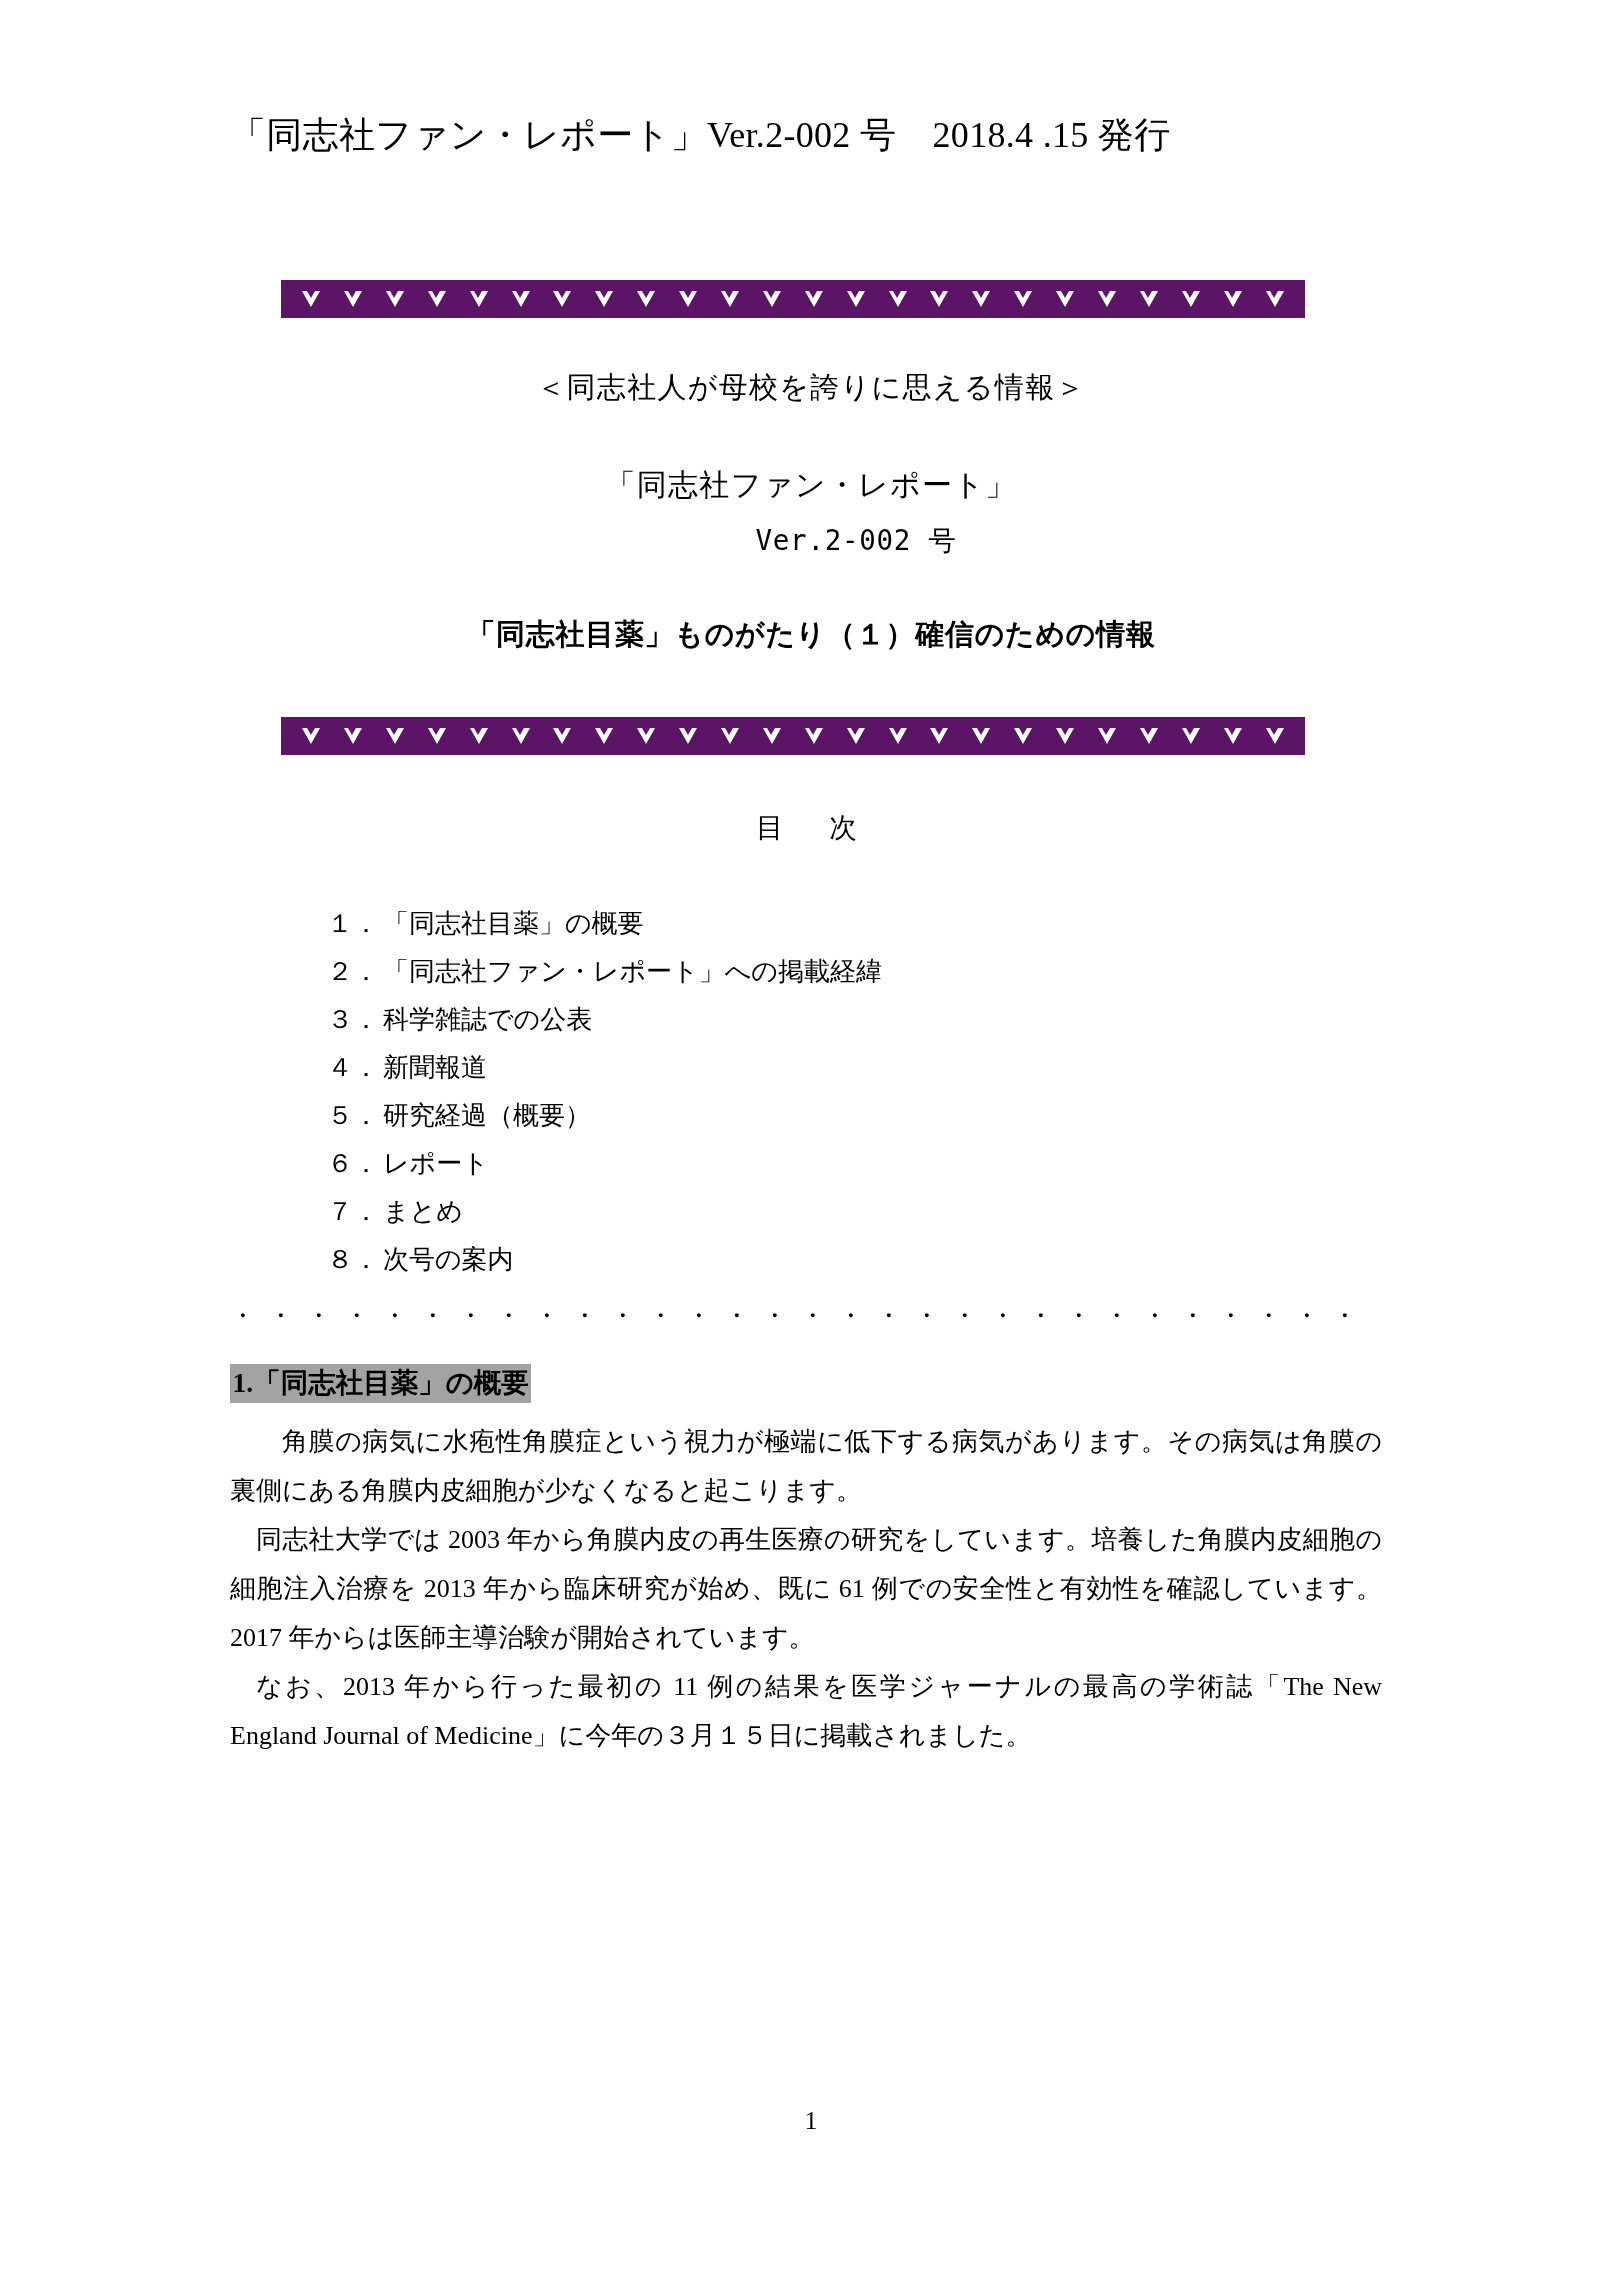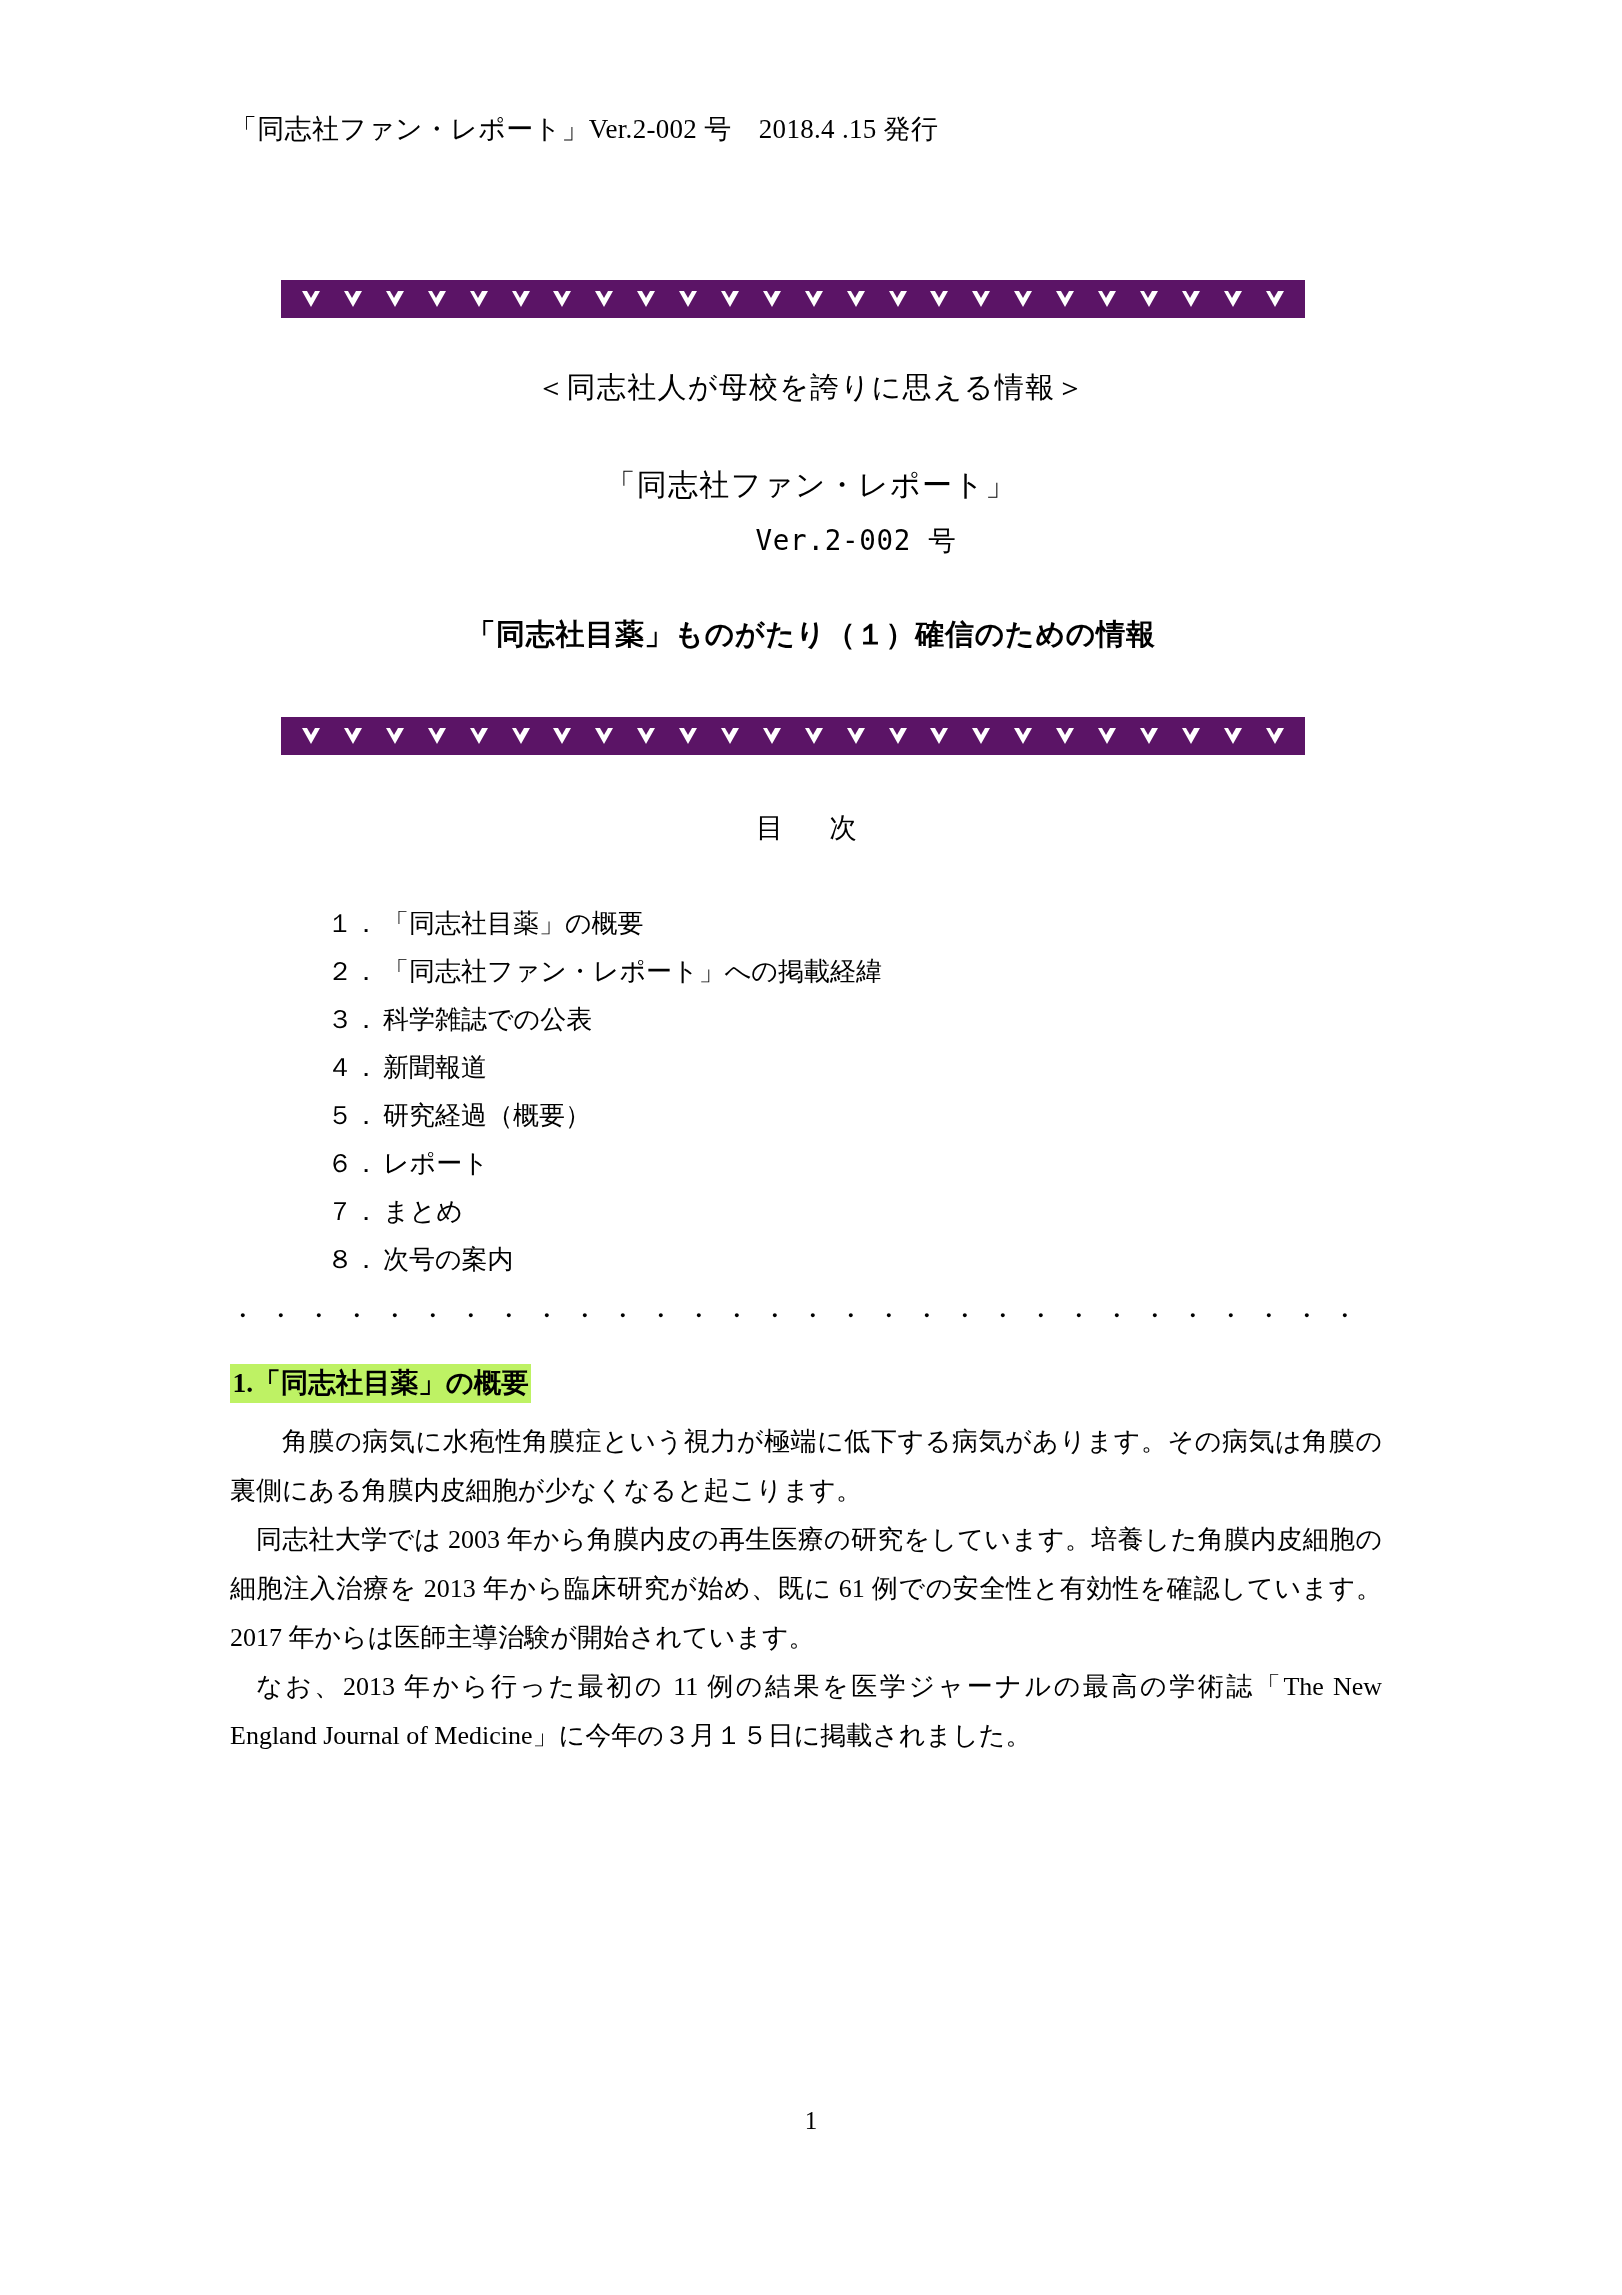--- a/index.html
+++ b/index.html
@@ -18,21 +18,21 @@
     margin: 0 auto;
     background: #ffffff;
     box-sizing: border-box;
     padding: 0;
     overflow: hidden;
   }
   .header-line {
     position: absolute;
     top: 111px;
     left: 230px;
-    font-size: 27px;
+    font-size: 36px;
     letter-spacing: 0.3px;
     white-space: nowrap;
   }
   .banner {
     position: absolute;
     left: 281px;
     width: 1024px;
     height: 38px;
     background: #5b1466;
     display: flex;
@@ -121,21 +121,21 @@
     white-space: nowrap;
     overflow: hidden;
     color: #000;
   }
   .section-heading {
     position: absolute;
     top: 1364px;
     left: 230px;
     font-size: 27.5px;
     font-weight: bold;
-    background: #bef264;
+    background: #a3a3a3;
     padding: 1.3px 2.6px;
     white-space: nowrap;
   }
   .body-text {
     position: absolute;
     top: 1417px;
     left: 230px;
     width: 1152px;
     font-size: 26px;
     line-height: 49px;

